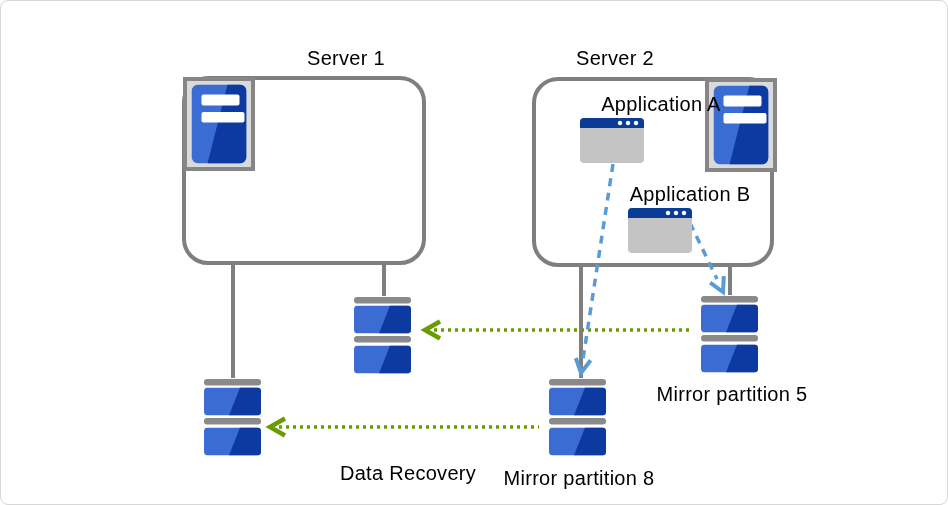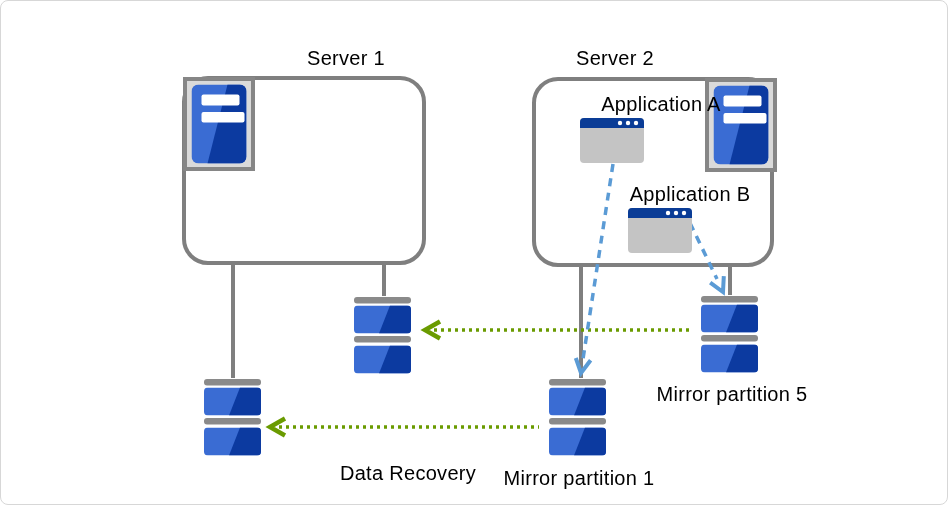--- a/index.html
+++ b/index.html
@@ -119,16 +119,16 @@
 
     <use href="#appwin-shape" transform="translate(579,117)"></use>
     <use href="#appwin-shape" transform="translate(627,207)"></use>
   </svg>
 
   <div class="lbl" style="left:345px;top:44px;">Server 1</div>
   <div class="lbl" style="left:614px;top:44px;">Server 2</div>
   <div class="lbl" style="left:660px;top:90px;">Application A</div>
   <div class="lbl" style="left:689px;top:180px;">Application B</div>
   <div class="lbl" style="left:731px;top:380px;">Mirror partition 5</div>
-  <div class="lbl" style="left:578px;top:464px;">Mirror partition 1</div>
+  <div class="lbl" style="left:578px;top:464px;">Mirror partition 8</div>
   <div class="lbl" style="left:407px;top:431px;margin-top:28px;">Data Recovery</div>
 
 </div>
 
 </body></html>

